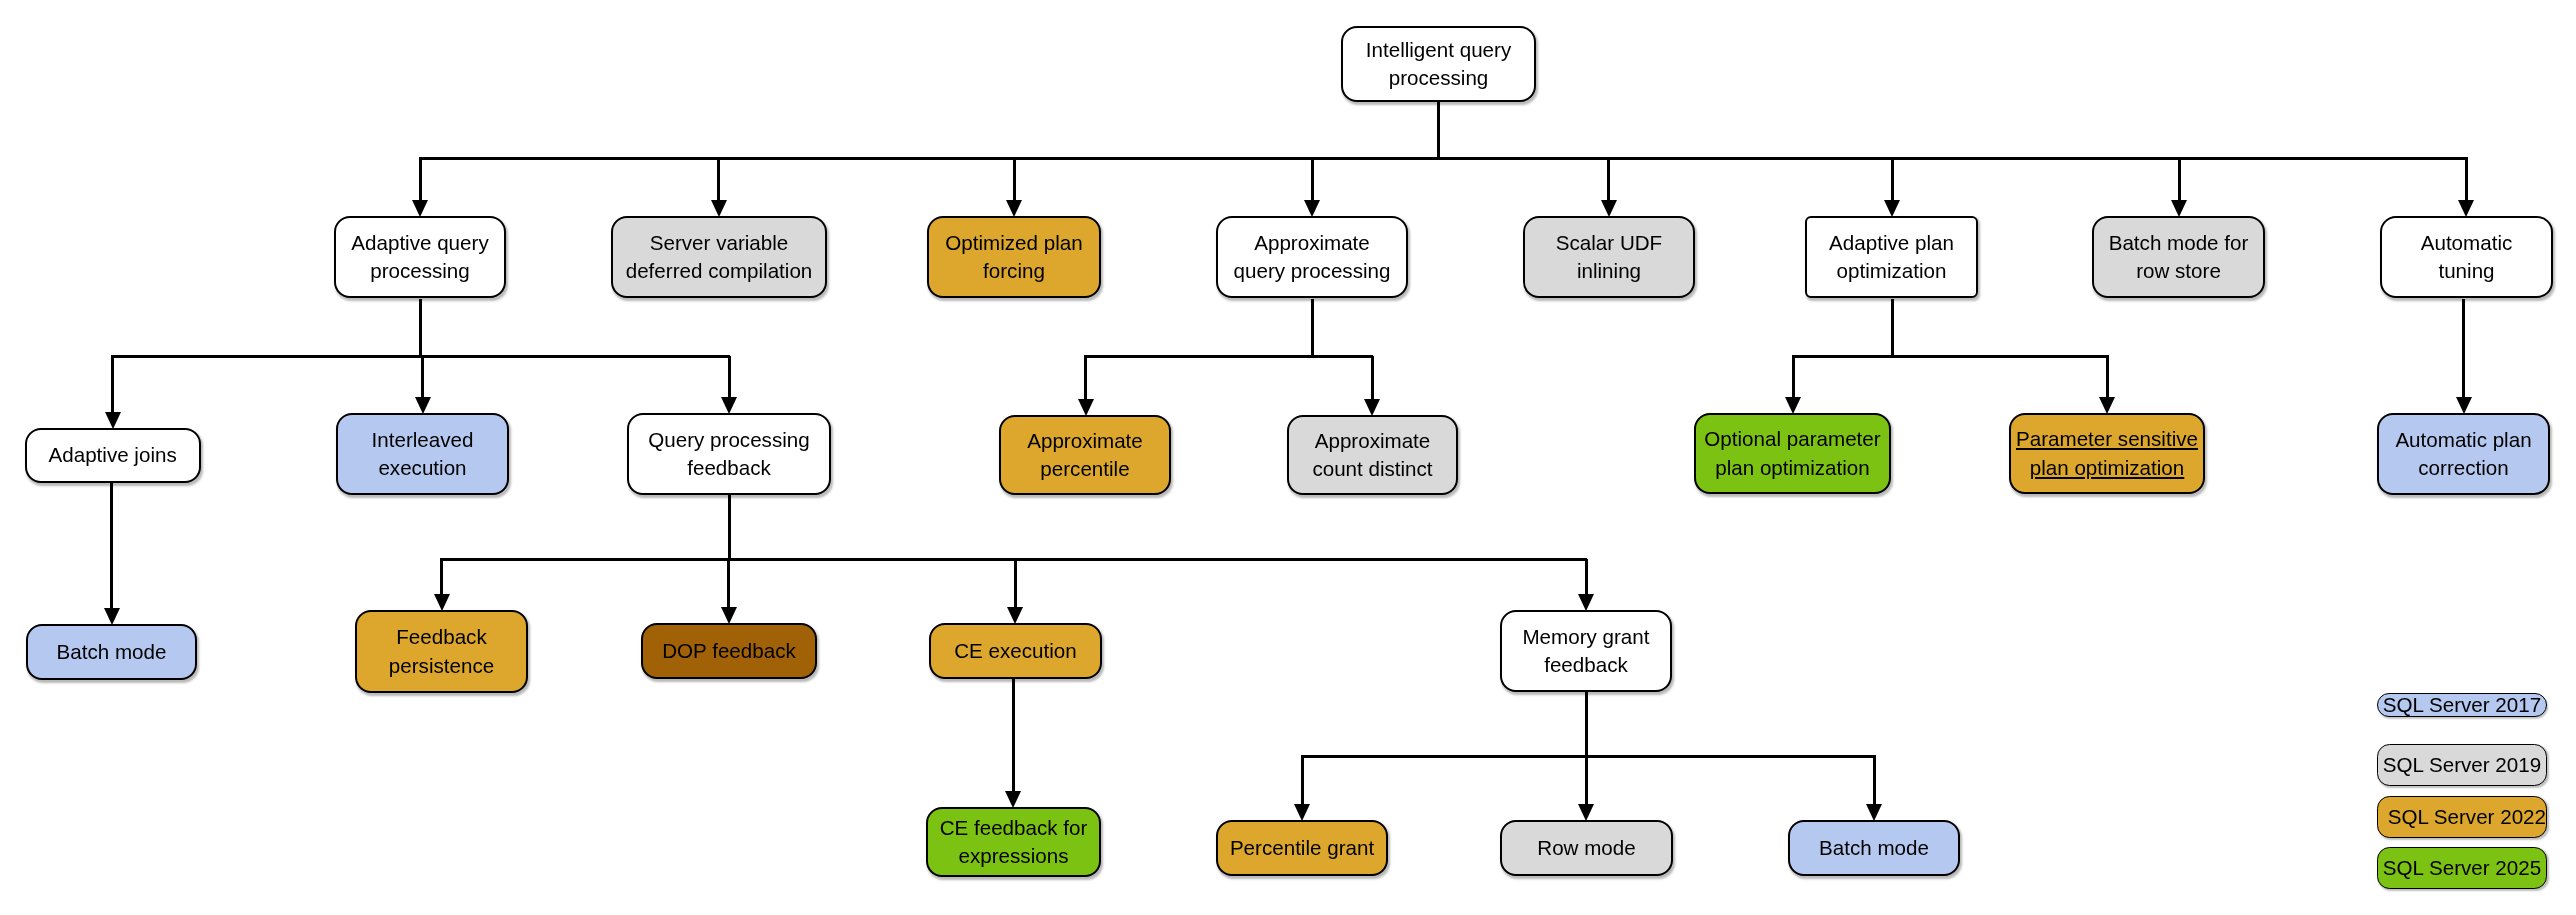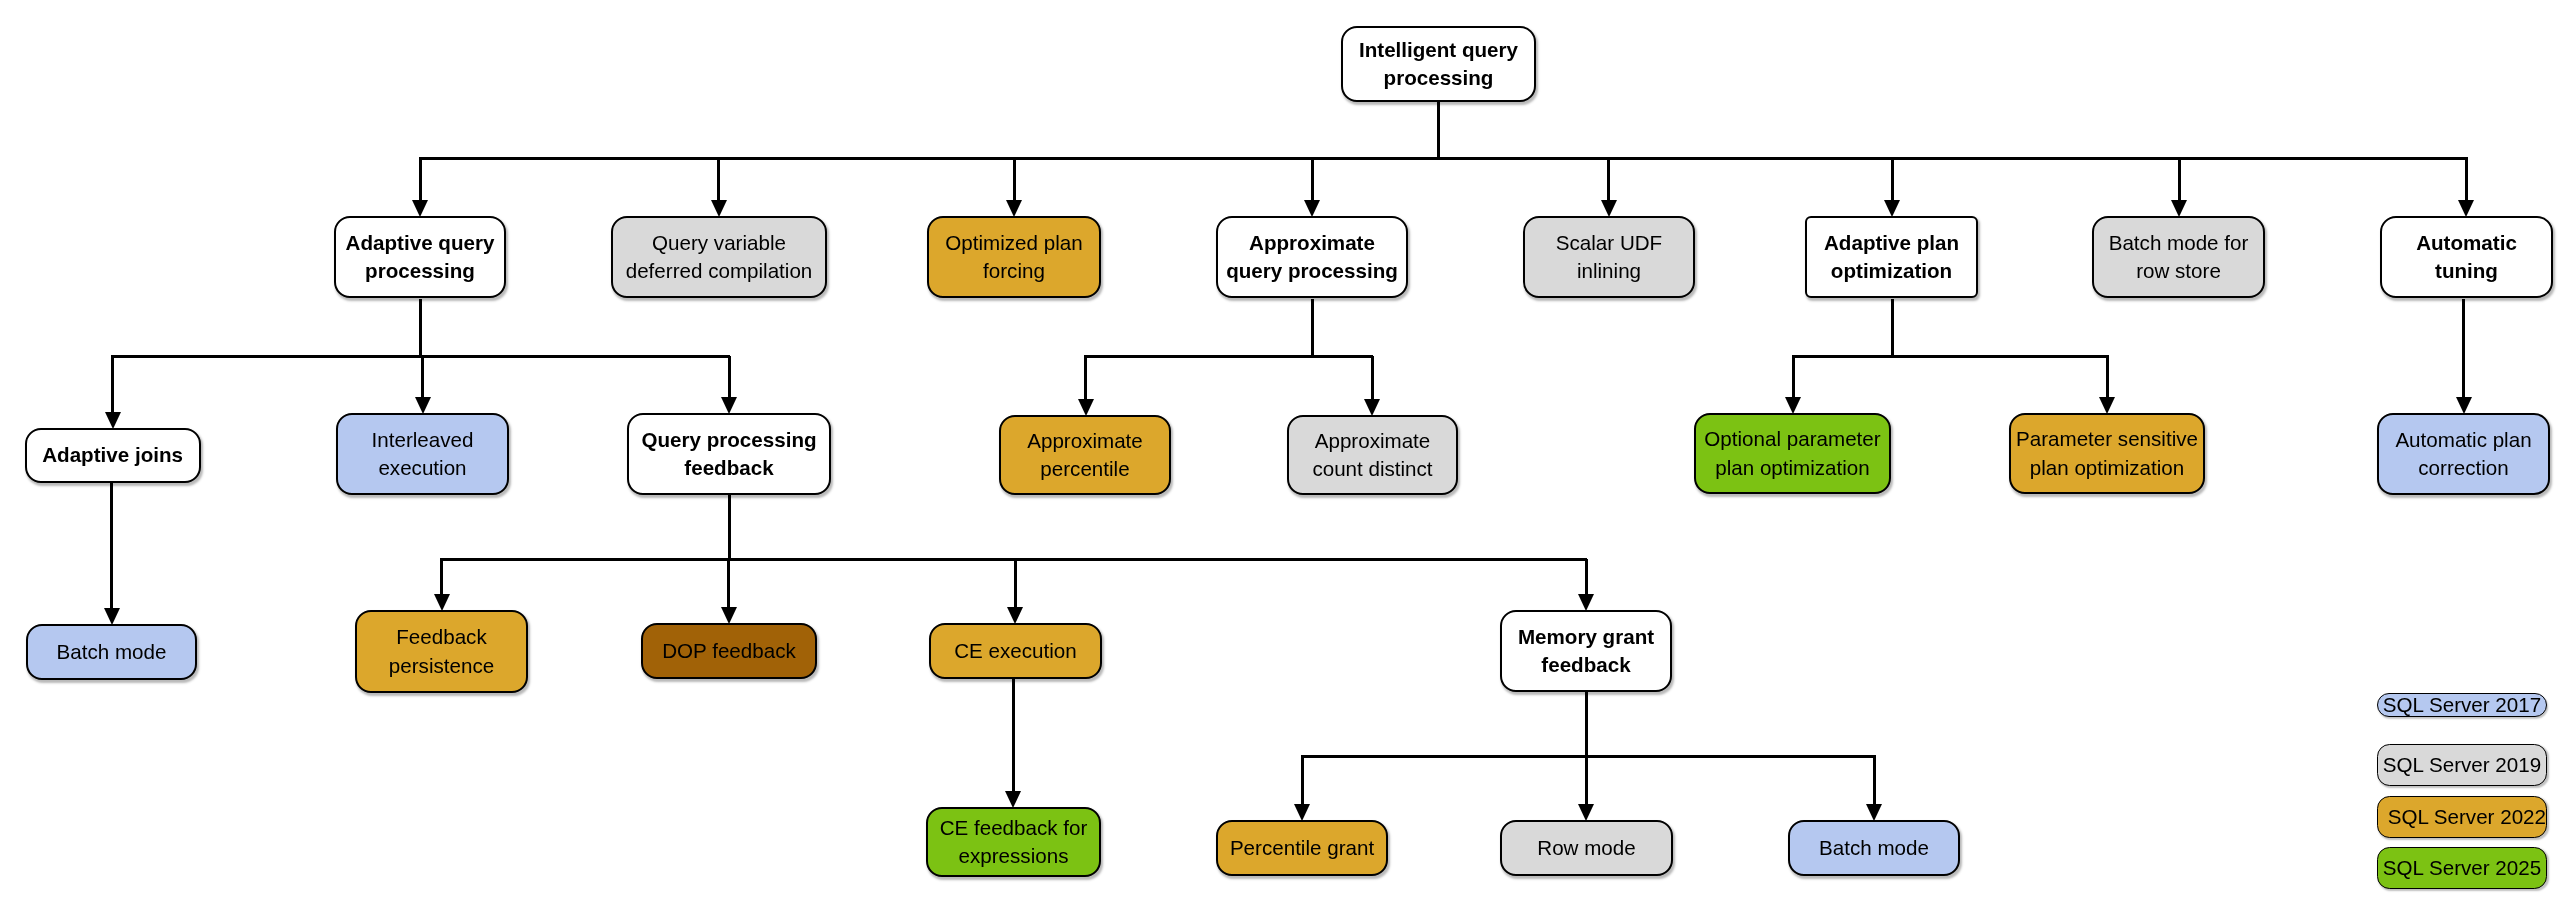--- a/index.html
+++ b/index.html
@@ -20,21 +20,21 @@
     align-items: center;
     justify-content: center;
     text-align: center;
     font-size: 20.6px;
     line-height: 1.38;
     color: #000000;
     padding: 2.3px 4.6px;
     white-space: pre-line;
     box-shadow: 1.7px 2.3px 2.3px rgba(0,0,0,0.28);
   }
-  .node.bold { font-weight: bold; align-items: center; }
+  .node.bold { font-weight: normal; align-items: center; }
   .conn {
     position: absolute;
     background: #000000;
   }
   .arrow {
     position: absolute;
     width: 0;
     height: 0;
     border-left: 8px solid transparent;
     border-right: 8px solid transparent;
@@ -55,21 +55,21 @@
   }
 </style>
 </head>
 <body>
 
 <div id="stage">
     <div class="node bold" style="left: 1341px; top: 26px; width: 195px; height: 76px; background: rgb(255, 255, 255);"><span>Intelligent query
 processing</span></div>
     <div class="node bold" style="left: 334px; top: 216px; width: 172px; height: 82px; background: rgb(255, 255, 255);"><span>Adaptive query
 processing</span></div>
-    <div class="node" style="left: 611px; top: 216px; width: 216px; height: 82px; background: rgb(217, 217, 217);"><span>Query variable
+    <div class="node" style="left: 611px; top: 216px; width: 216px; height: 82px; background: rgb(217, 217, 217);"><span>Server variable
 deferred compilation</span></div>
     <div class="node" style="left: 927px; top: 216px; width: 174px; height: 82px; background: rgb(220, 167, 44);"><span>Optimized plan
 forcing</span></div>
     <div class="node bold" style="left: 1216px; top: 216px; width: 192px; height: 82px; background: rgb(255, 255, 255);"><span>Approximate
 query processing</span></div>
     <div class="node" style="left: 1523px; top: 216px; width: 172px; height: 82px; background: rgb(217, 217, 217);"><span>Scalar UDF
 inlining</span></div>
     <div class="node bold" style="left: 1805px; top: 216px; width: 173px; height: 82px; background: rgb(255, 255, 255); border-radius: 6px;"><span>Adaptive plan
 optimization</span></div>
     <div class="node" style="left: 2092px; top: 216px; width: 173px; height: 82px; background: rgb(217, 217, 217);"><span>Batch mode for
@@ -80,21 +80,21 @@
     <div class="node" style="left: 336px; top: 413px; width: 173px; height: 82px; background: rgb(181, 200, 240);"><span>Interleaved
 execution</span></div>
     <div class="node bold" style="left: 627px; top: 413px; width: 204px; height: 82px; background: rgb(255, 255, 255);"><span>Query processing
 feedback</span></div>
     <div class="node" style="left: 999px; top: 415px; width: 172px; height: 80px; background: rgb(220, 167, 44);"><span>Approximate
 percentile</span></div>
     <div class="node" style="left: 1287px; top: 415px; width: 171px; height: 80px; background: rgb(217, 217, 217);"><span>Approximate
 count distinct</span></div>
     <div class="node" style="left: 1694px; top: 413px; width: 197px; height: 81px; background: rgb(124, 194, 19);"><span>Optional parameter
 plan optimization</span></div>
-    <div class="node" style="left: 2009px; top: 413px; width: 196px; height: 81px; background: rgb(220, 167, 44);"><span>Parameter sensitive
+    <div class="node" style="left: 2009px; top: 413px; width: 196px; height: 81px; background: rgb(220, 167, 44); text-decoration: underline;"><span>Parameter sensitive
 plan optimization</span></div>
     <div class="node" style="left: 2377px; top: 413px; width: 173px; height: 82px; background: rgb(181, 200, 240);"><span>Automatic plan
 correction</span></div>
     <div class="node" style="left: 26px; top: 624px; width: 171px; height: 56px; background: rgb(181, 200, 240);"><span>Batch mode</span></div>
     <div class="node" style="left: 355px; top: 610px; width: 173px; height: 83px; background: rgb(220, 167, 44);"><span>Feedback
 persistence</span></div>
     <div class="node" style="left: 641px; top: 623px; width: 176px; height: 56px; background: #a16207;"><span>DOP feedback</span></div>
     <div class="node" style="left: 929px; top: 623px; width: 173px; height: 56px; background: rgb(220, 167, 44);"><span>CE execution</span></div>
     <div class="node bold" style="left: 1500px; top: 610px; width: 172px; height: 82px; background: rgb(255, 255, 255);"><span>Memory grant
 feedback</span></div>

